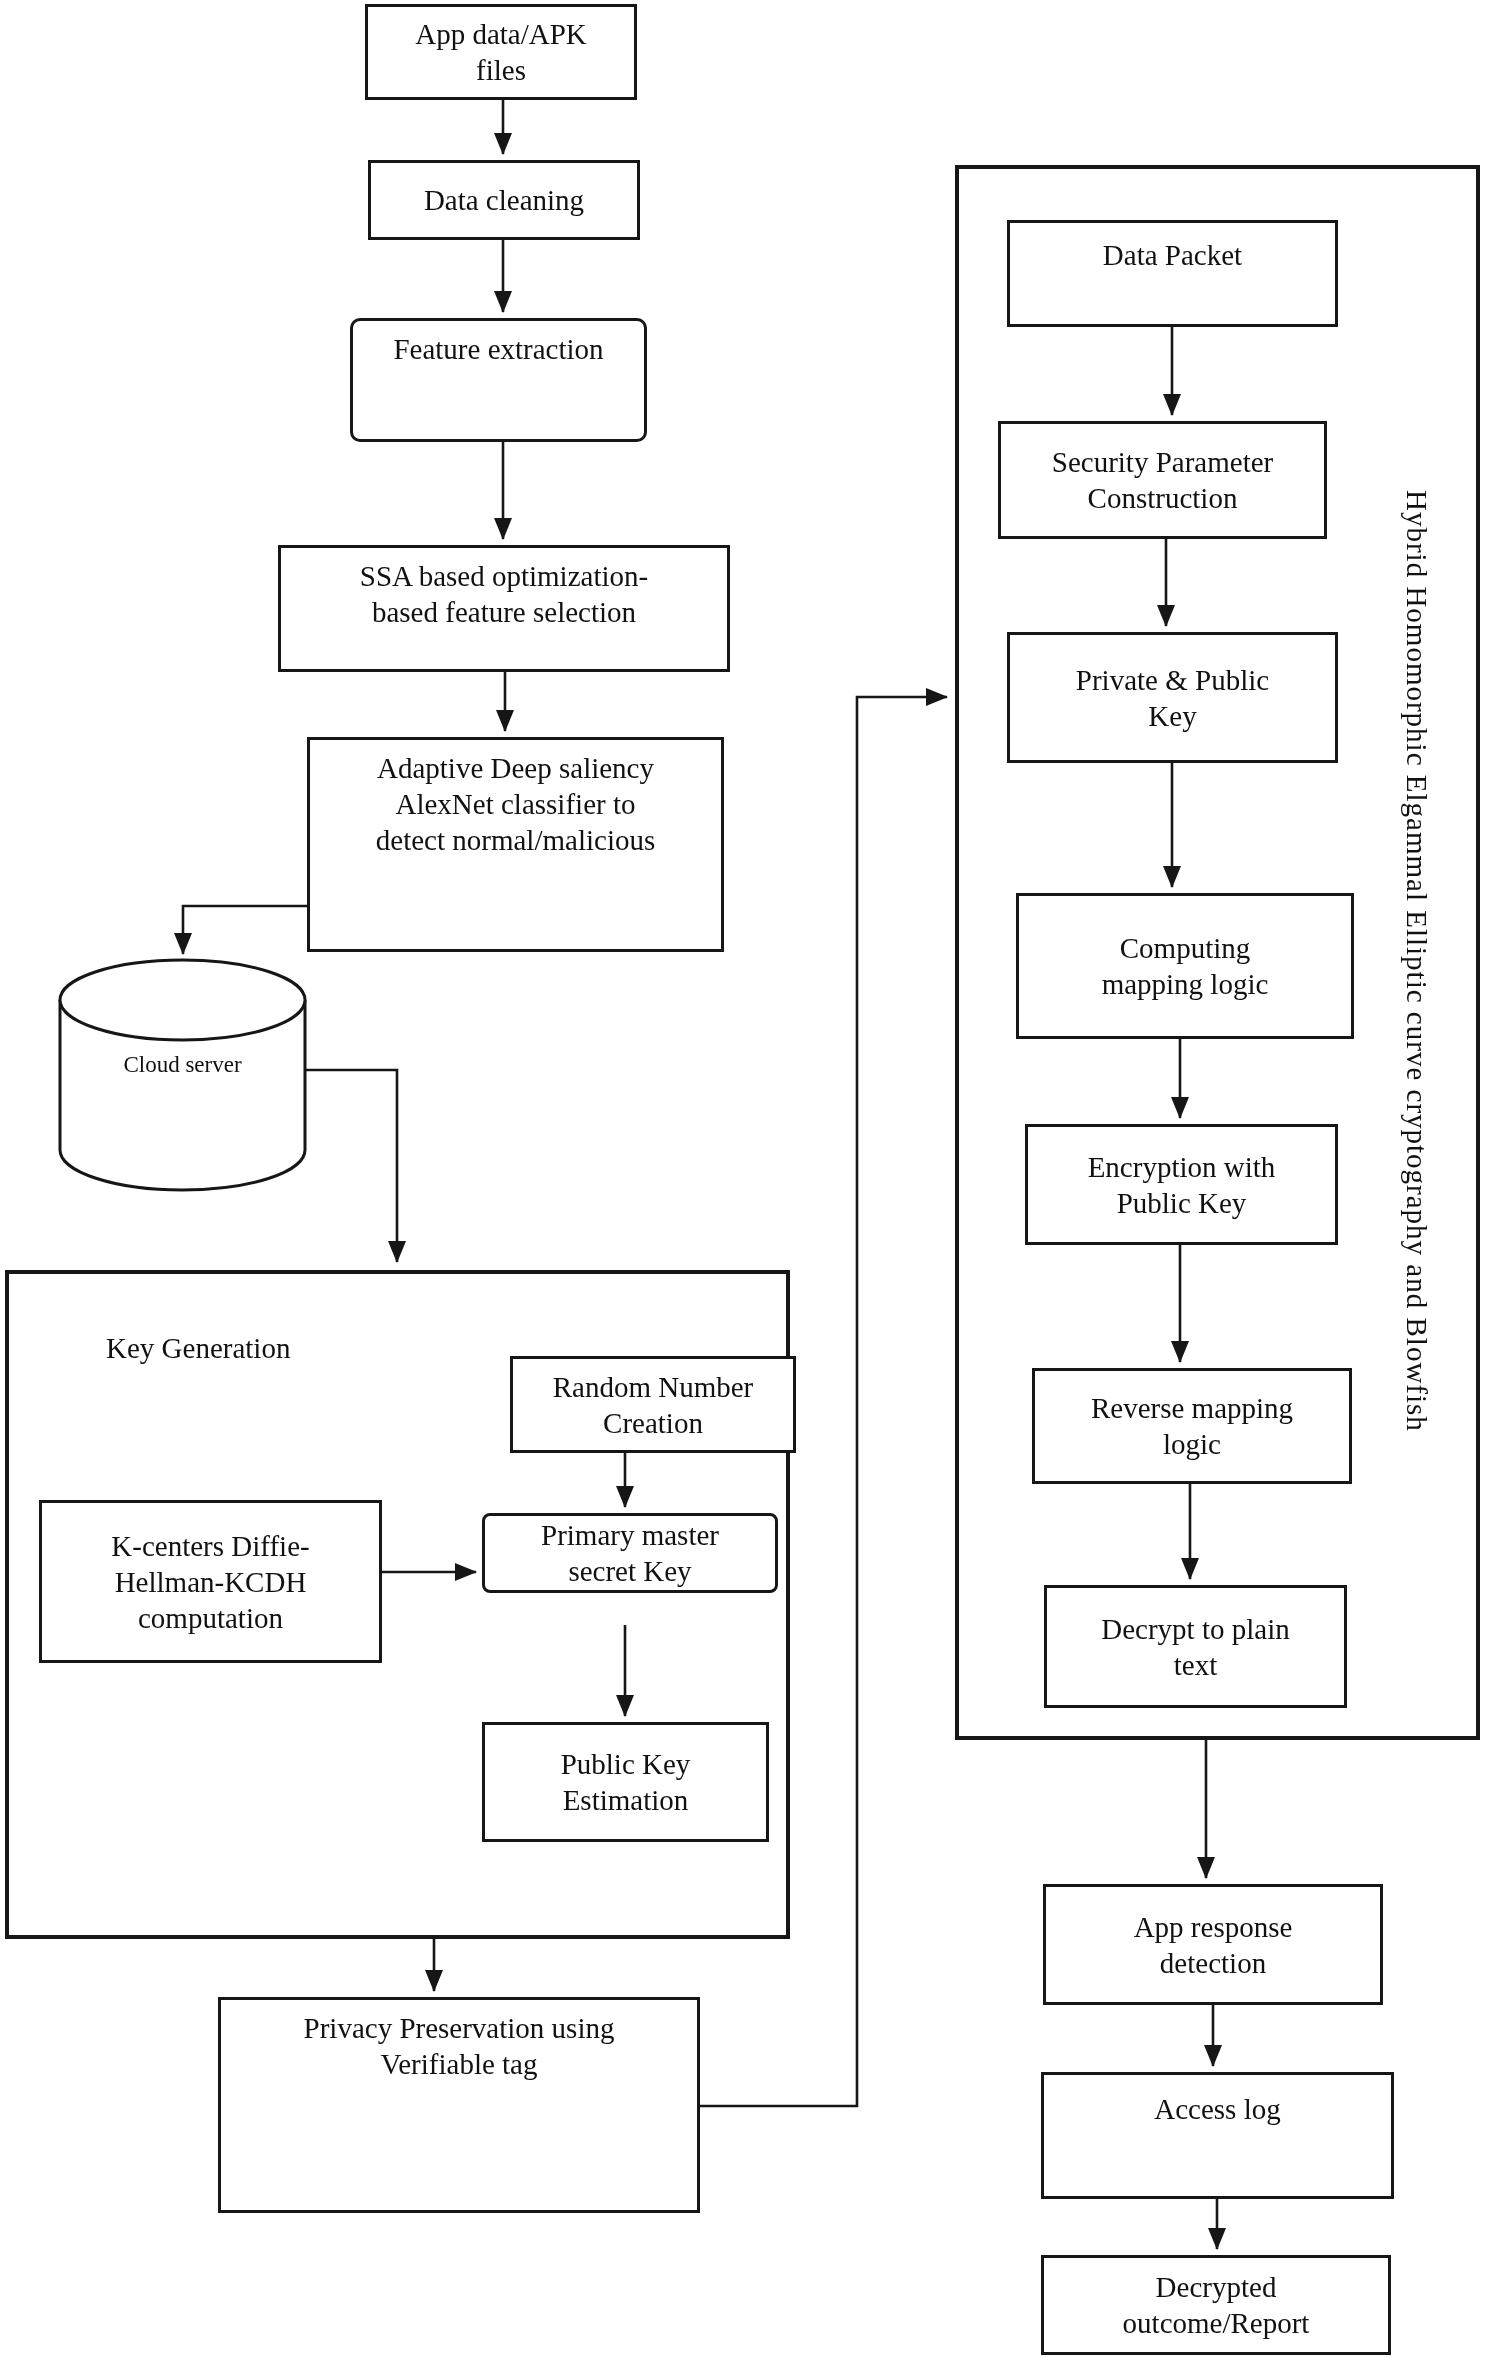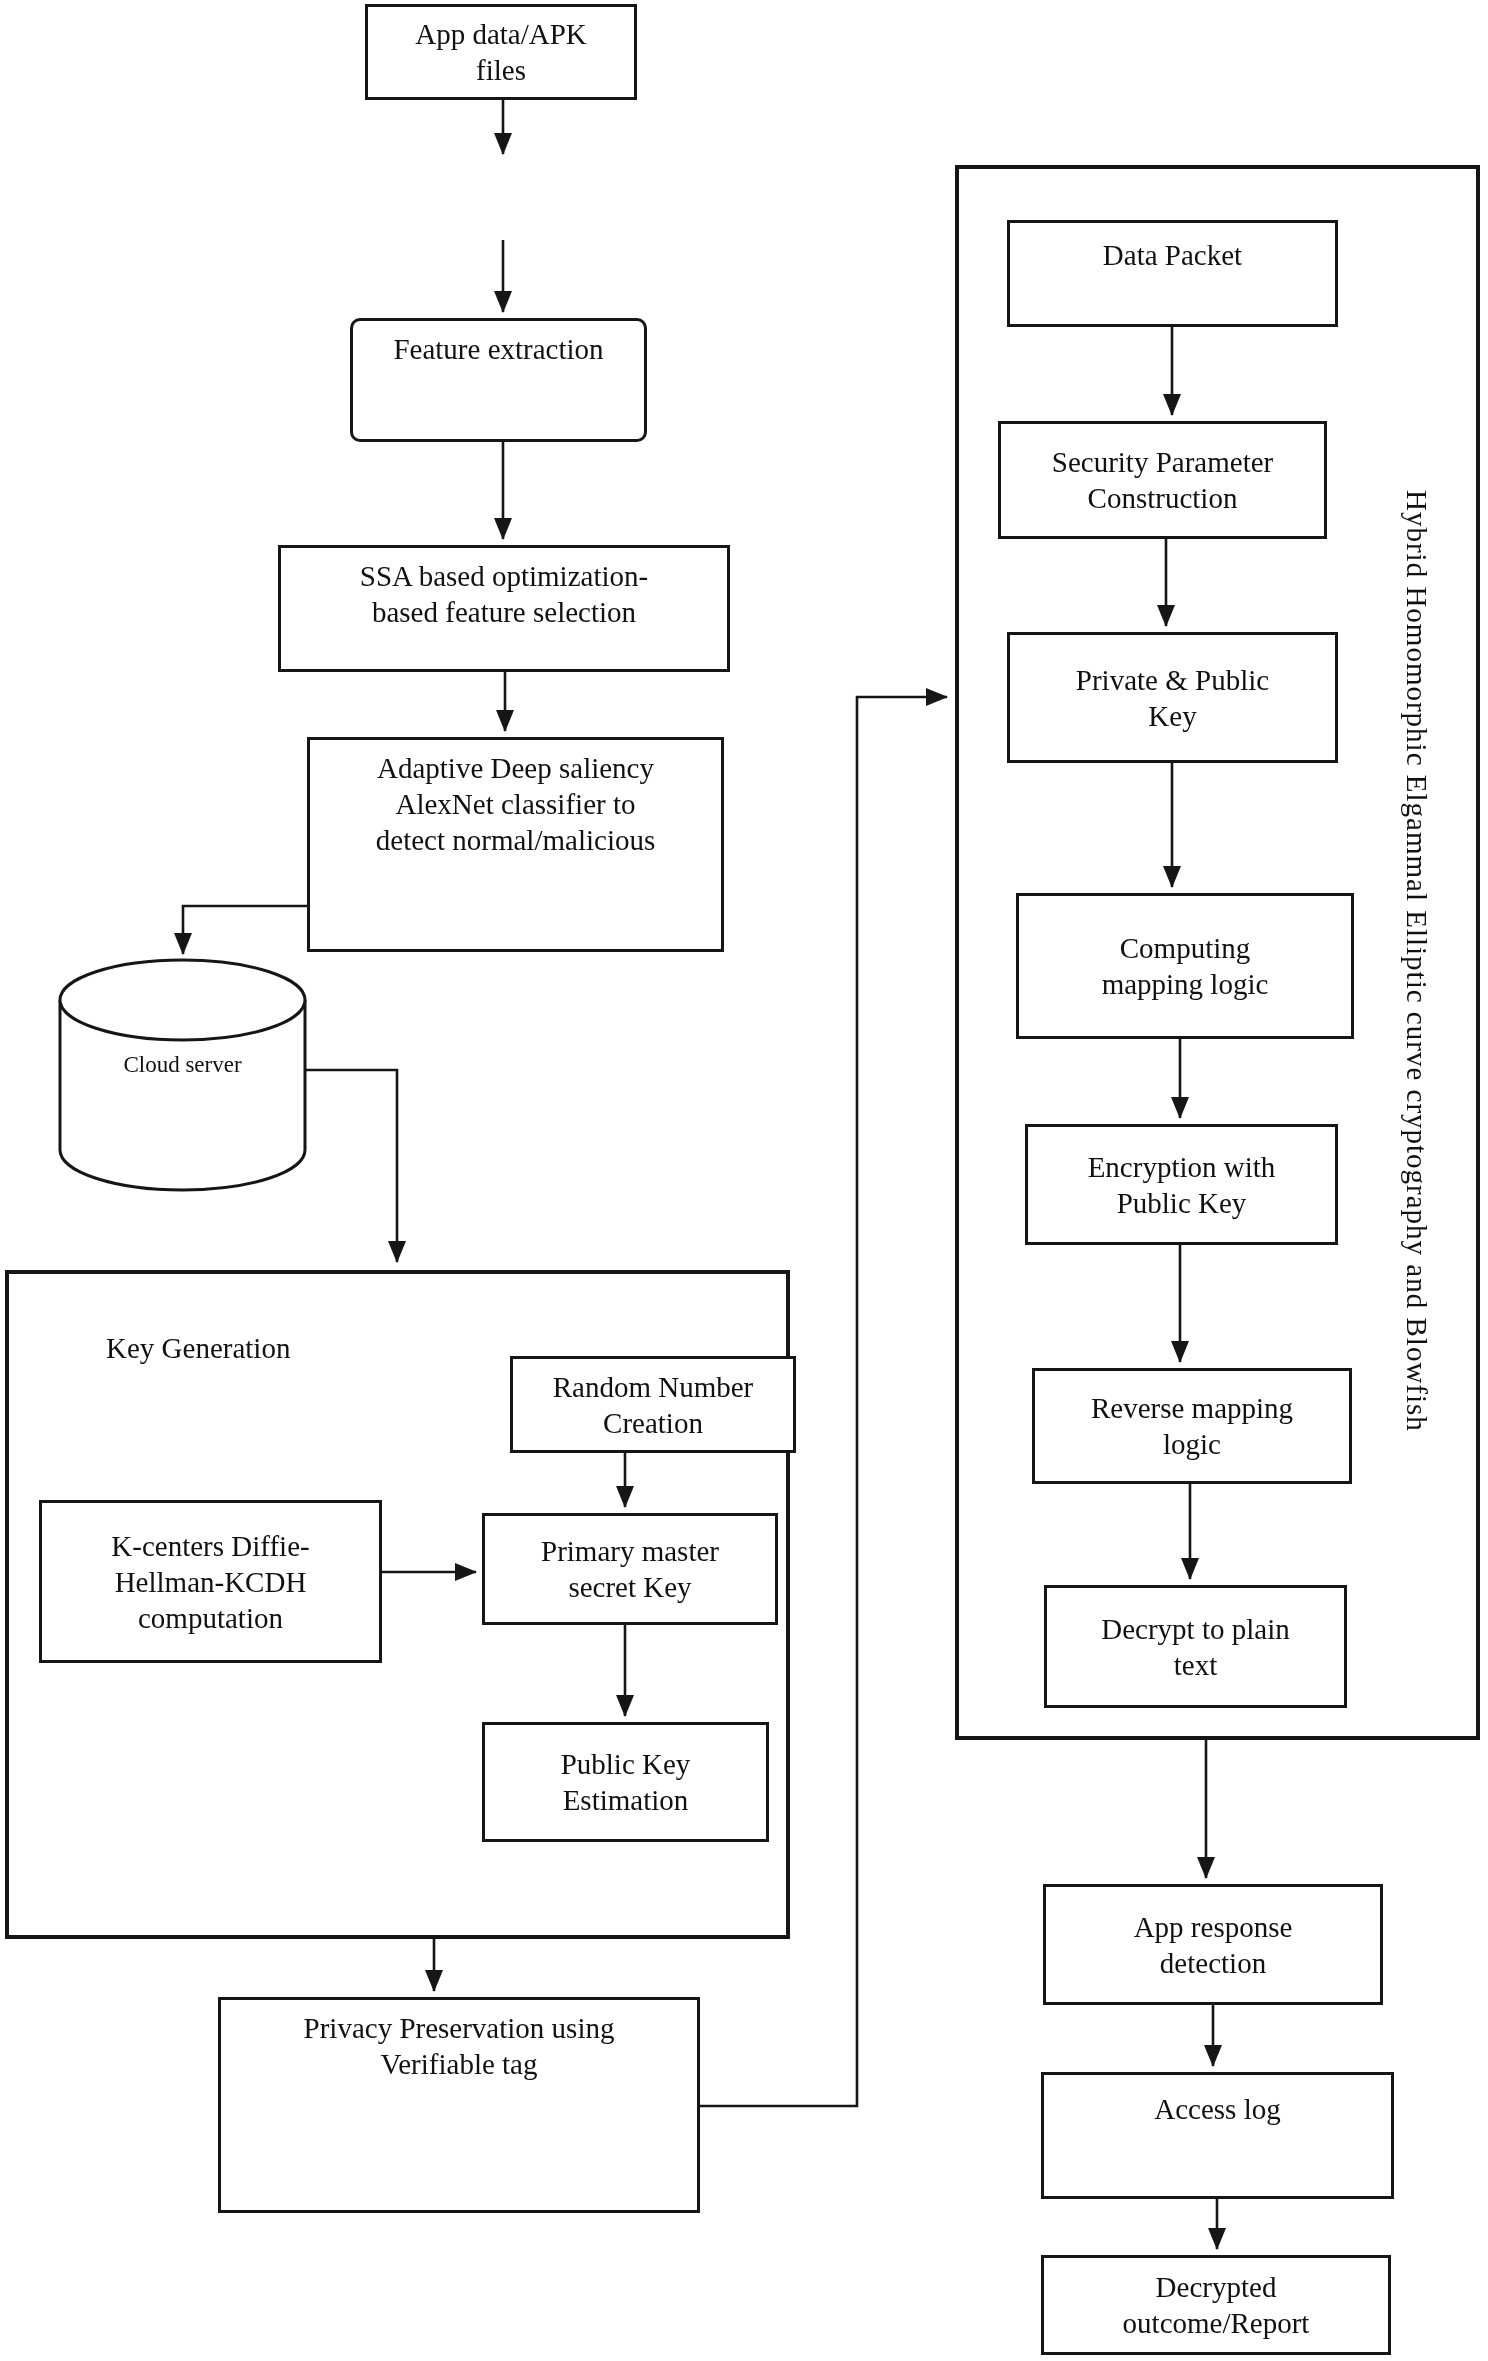--- a/index.html
+++ b/index.html
@@ -96,20 +96,21 @@
 
     <g>
       <path d="M60,1000 L60,1150 A122.5,40 0 0 0 305,1150 L305,1000" fill="#ffffff" stroke="#161616" stroke-width="3"></path>
       <ellipse cx="182.5" cy="1000" rx="122.5" ry="40" fill="#ffffff" stroke="#161616" stroke-width="3"></ellipse>
     </g>
   </svg>
 
   <div class="node center" style="left:365px;top:4px;width:272px;height:96px;">App data/APK
 files</div>
 
+  <div class="node center" style="left:368px;top:160px;width:272px;height:80px;">Data cleaning</div>
 
   <div class="node top" style="left:350px;top:318px;width:297px;height:124px;border-radius:10px;">Feature extraction</div>
 
   <div class="node top" style="left:278px;top:545px;width:452px;height:127px;">SSA based optimization-
 based feature selection</div>
 
   <div class="node top" style="left:307px;top:737px;width:417px;height:215px;">Adaptive Deep saliency
 AlexNet classifier to
 detect normal/malicious</div>
 
@@ -119,21 +120,21 @@
 
   <div class="floating-label" style="left:106px;top:1330px;width:260px;">Key Generation</div>
 
   <div class="node center" style="left:510px;top:1340px;width:286px;height:97px;margin-top:16px;">Random Number
 Creation</div>
 
   <div class="node center" style="left:39px;top:1500px;width:343px;height:163px;">K-centers Diffie-
 Hellman-KCDH
 computation</div>
 
-  <div class="node center" style="left:482px;top:1513px;width:296px;height:112px;">Primary master
+  <div class="node center" style="left:482px;top:1513px;width:296px;height:80px;border-radius:8px;">Primary master
 secret Key</div>
 
   <div class="node center" style="left:482px;top:1722px;width:287px;height:120px;">Public Key
 Estimation</div>
 
   <div class="node top" style="left:218px;top:1997px;width:482px;height:216px;">Privacy Preservation using
 Verifiable tag</div>
 
   <div class="container-box" style="left:955px;top:165px;width:525px;height:1575px;"></div>
 

